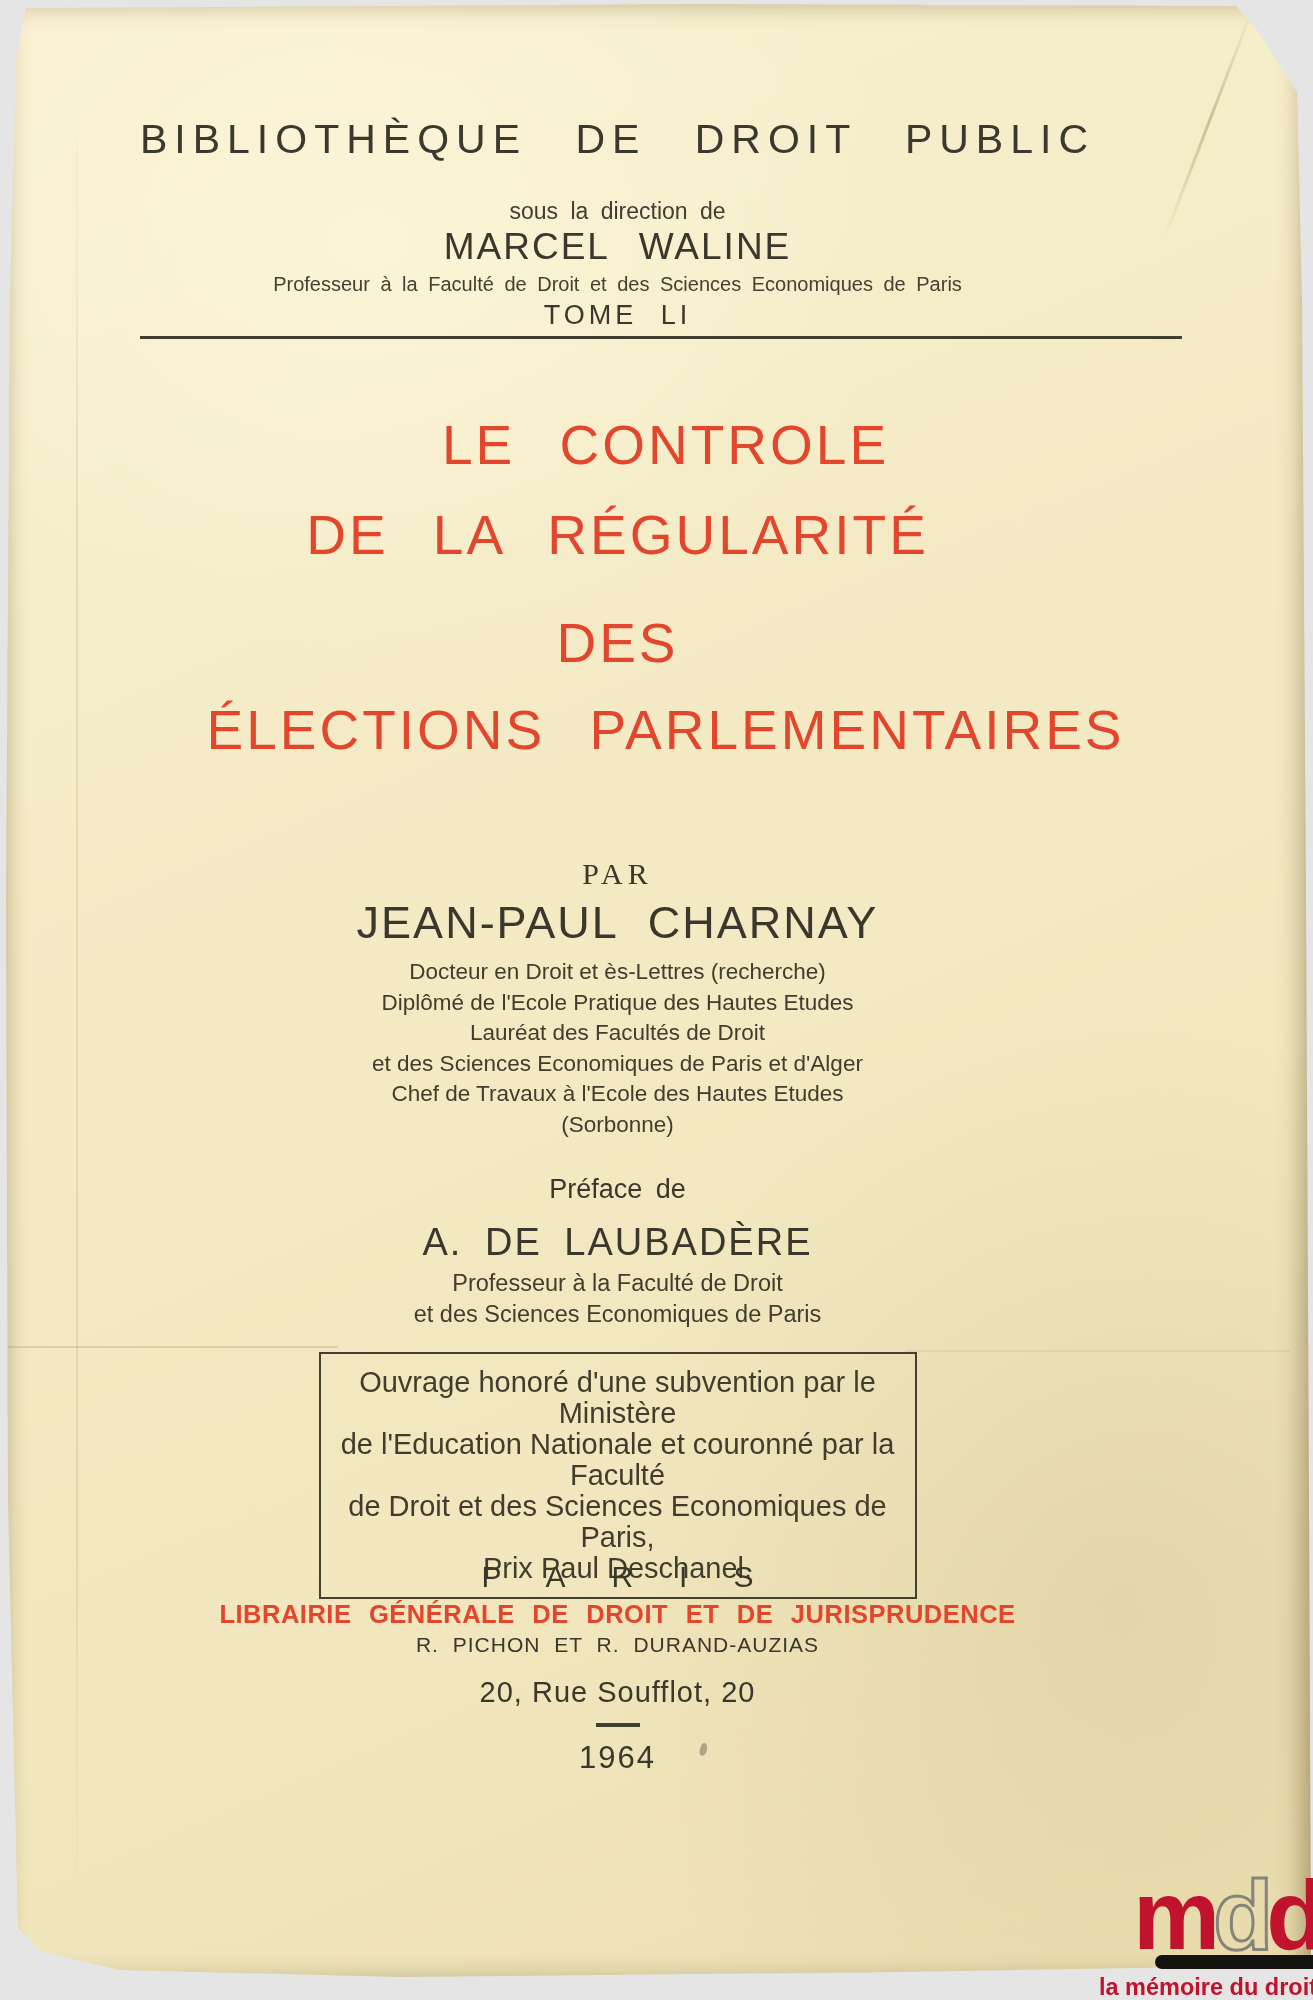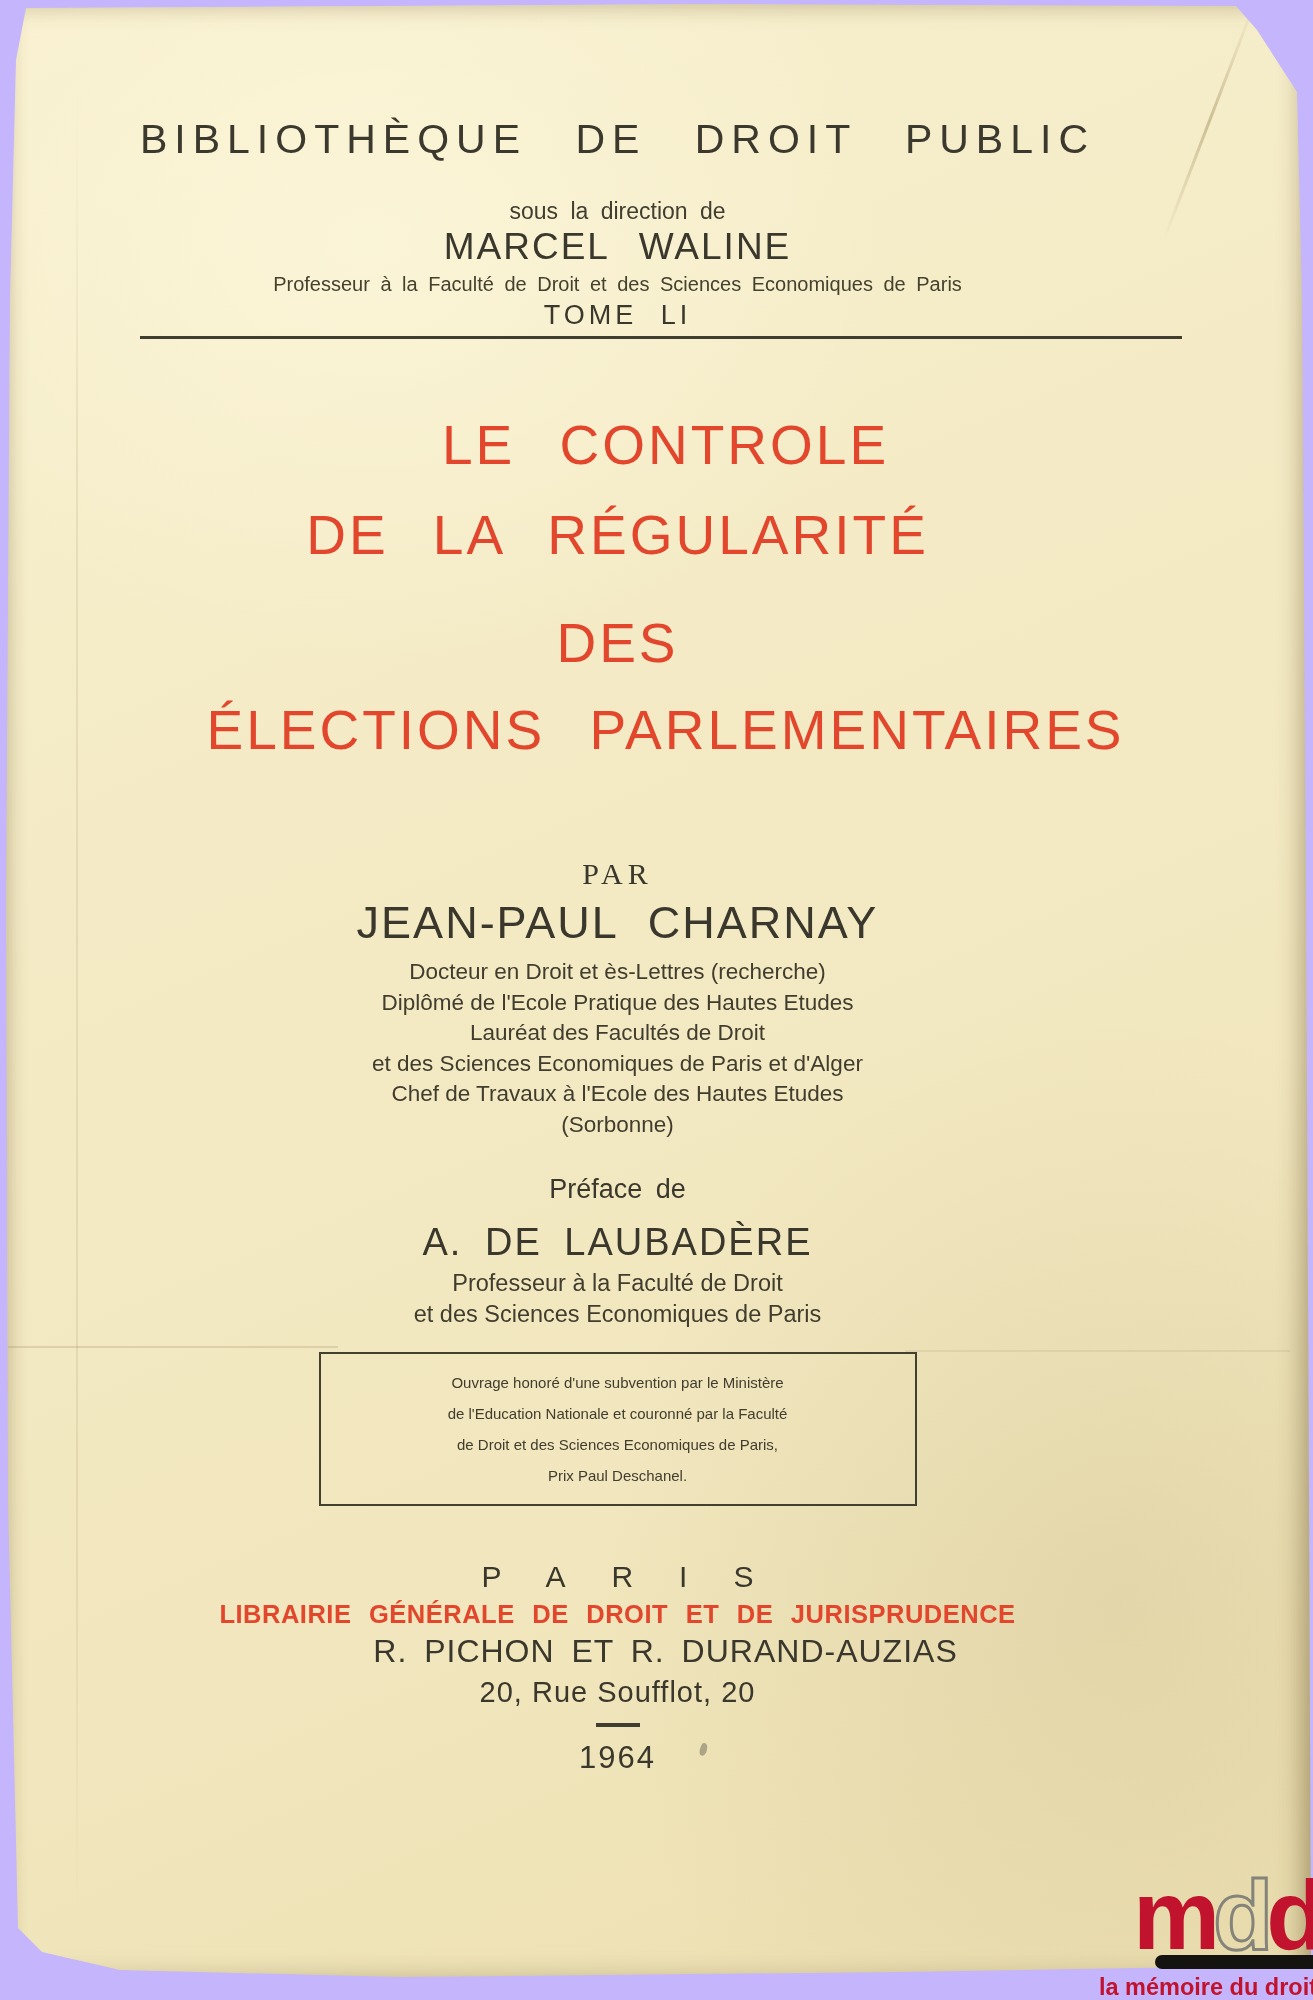--- a/index.html
+++ b/index.html
@@ -1,16 +1,16 @@
 <!DOCTYPE html>
 <html><head>
 <meta charset="utf-8">
 <style>
   html,body{margin:0;padding:0;background:#16130f;}
-  .stage{position:relative;width:1313px;height:2000px;background:#c4b5fd;overflow:hidden;
+  .stage{position:relative;width:1313px;height:2000px;background:#e5e5e5;overflow:hidden;
          font-family:"Liberation Sans","DejaVu Sans",sans-serif;}
   
   .paper{position:absolute;inset:0;
     background:
       radial-gradient(ellipse 900px 700px at 28% 12%, rgba(255,250,225,0.55), rgba(255,250,225,0) 60%),
       radial-gradient(ellipse 800px 900px at 85% 80%, rgba(120,95,40,0.10), rgba(120,95,40,0) 65%),
       linear-gradient(157deg,#f8f0cf 0%,#f4ebc6 35%,#f1e6bd 70%,#ecdfb0 100%);
     clip-path:polygon(26px 8px,700px 4px,1236px 6px,1257px 30px,1297px 92px,1302px 300px,
       1306px 900px,1309px 1500px,1311px 1965px,900px 1972px,400px 1977px,120px 1970px,
       42px 1952px,18px 1928px,8px 1500px,6px 900px,10px 300px,16px 60px);
@@ -37,25 +37,25 @@
   .red{color:#e2462c;}
   .title-line{font-size:55px;letter-spacing:3px;word-spacing:26px;font-weight:400;}
   .t1{top:413px;padding-left:48px;} .t2{top:503px;} .t3{top:611px;} .t4{top:698px;padding-left:48px;}
   .par{top:857px;font-size:30px;letter-spacing:5px;font-family:Liberation Serif, serif;}
   .author-name{top:897px;font-size:45px;letter-spacing:2px;word-spacing:16px;}
   .credentials{top:957px;font-size:22.5px;line-height:30.5px;color:#413d2e;}
   .preface-label{top:1174px;font-size:27px;word-spacing:6px;}
   .preface-name{top:1221px;font-size:38px;letter-spacing:2px;word-spacing:10px;}
   .preface-sub{top:1268px;font-size:23.5px;line-height:31px;color:#413d2e;}
   .award-box{position:absolute;top:1352px;left:50%;transform:translateX(-50%);width:566px;
-    border:2.5px solid #44402f;padding:13px 14px;font-size:15px;line-height:31px;color:#413d2e;}
+    border:2.5px solid #44402f;padding:13px 14px;font-size:29px;line-height:31px;color:#413d2e;}
   .city{top:1560px;font-size:30px;}
   .city span{display:inline-block;letter-spacing:46px;transform:translateX(23px);}
   .librairie{top:1600px;font-size:25.5px;font-weight:700;word-spacing:10px;letter-spacing:0.5px;}
-  .publisher{top:1633px;font-size:32px;word-spacing:7px;letter-spacing:1px;margin-left:48px;}
+  .publisher{top:1633px;font-size:21px;word-spacing:7px;letter-spacing:1px;}
   .address{top:1676px;font-size:29px;letter-spacing:1px;}
   .dash{position:absolute;left:50%;top:1723px;width:44px;height:3.5px;margin-left:-22px;background:#403d31;}
   .year{top:1740px;font-size:31px;letter-spacing:2px;}
   
   .watermark{position:absolute;right:0;bottom:0;width:240px;height:130px;}
   .wm-text{position:absolute;right:-6px;top:-4px;font-size:98px;font-weight:700;letter-spacing:-7px;
     line-height:1;color:#c1122e;}
   .wm-text .d-outline{color:transparent;-webkit-text-stroke:3px #85847a;}
   .wm-bar{position:absolute;right:0;top:85px;width:158px;height:14px;background:#141310;border-radius:7px 0 0 7px;}
   .wm-tagline{position:absolute;right:-4px;top:104px;font-size:23.5px;font-weight:700;color:#c1122e;white-space:nowrap;}

